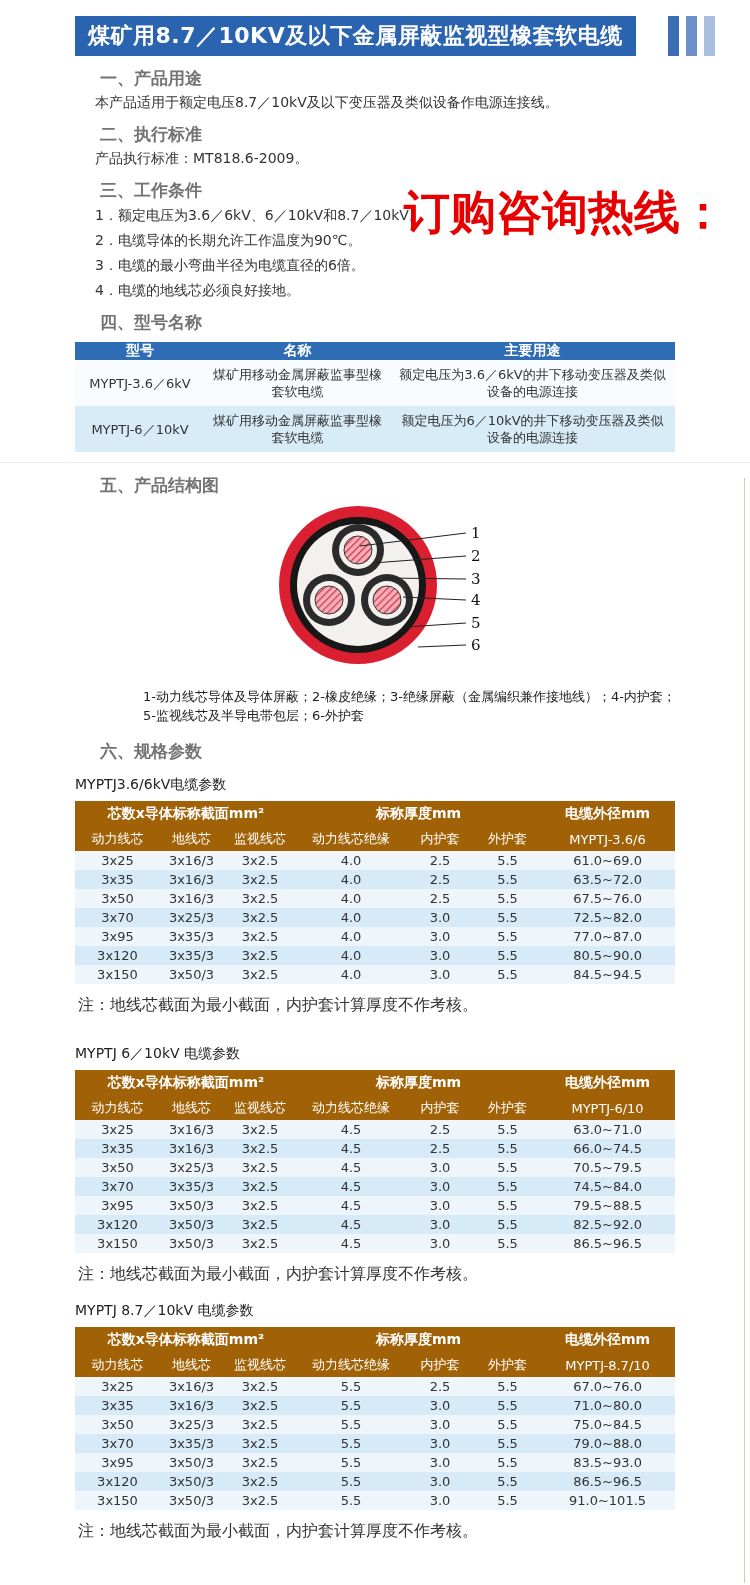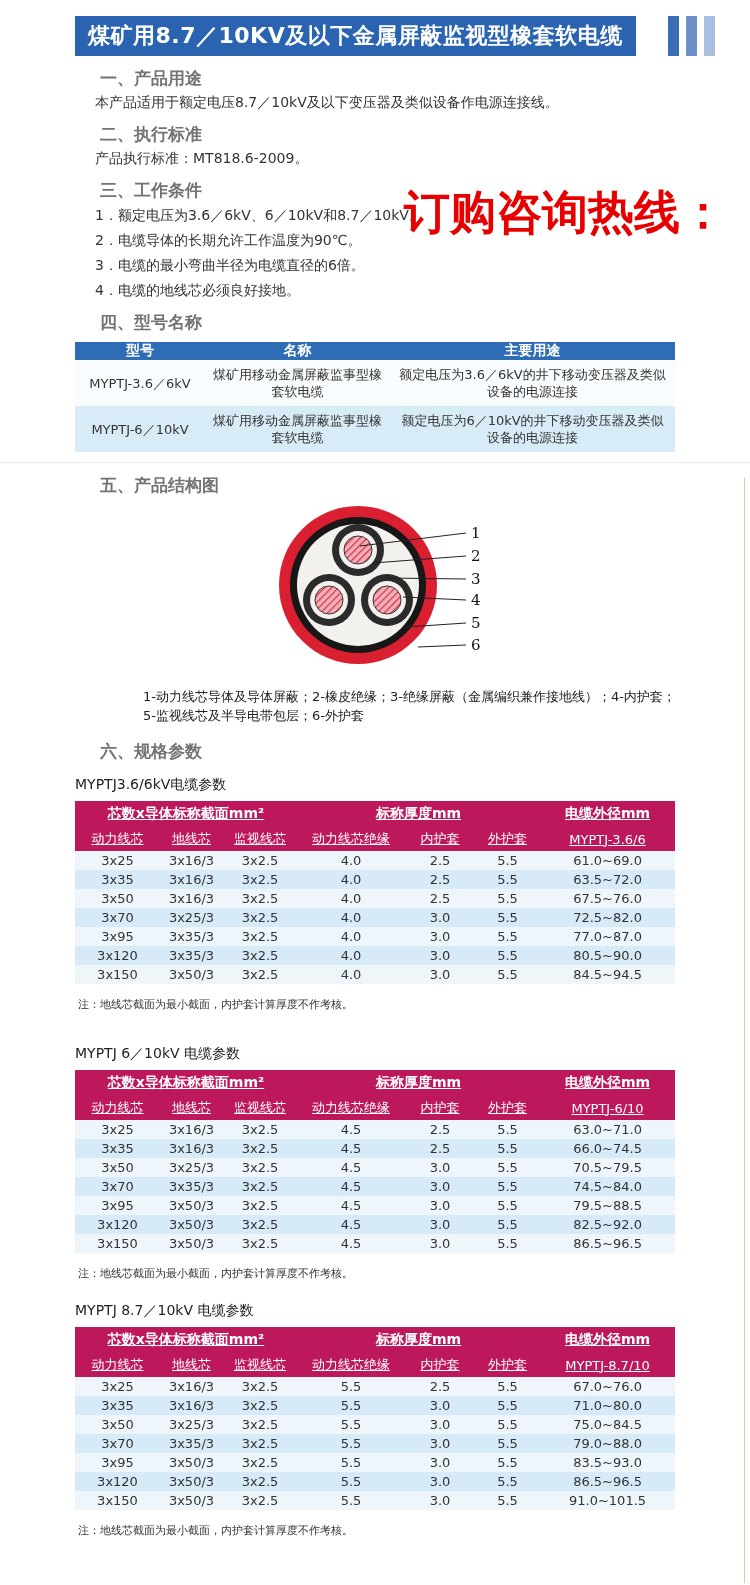--- a/index.html
+++ b/index.html
@@ -44,27 +44,27 @@
   .page-divider { border-top:1px solid #ececec; margin-top:10px; width:750px; }
 
   
   .diagram-wrap { margin:6px 0 0 276px; width:222px; }
   .diagram-caption { margin:10px 0 0 143px; font-size:13px; line-height:19px; color:#222; }
 
   
   .spec-caption { margin:0 0 0 75px; font-size:14px; color:#222; line-height:18px; }
   .cap1 { margin-top:14px; } .cap2 { margin-top:30px; } .cap3 { margin-top:18px; }
   .spec-table { width:600px; margin:8px 0 0 75px; text-align:center; }
-  .spec-table th { background:#be185d; color:#fff; padding:0;text-decoration:underline; }
+  .spec-table th { background:#a16207; color:#fff; padding:0; }
   .spec-table .gh th { font-size:14px; font-weight:bold; height:26px; }
   .spec-table .sh th { font-size:13px; font-weight:normal; height:24px; }
   .spec-table td { font-size:13px; color:#333; height:19px; padding:0; }
   .spec-table tr.odd  td { background:#eef6fb; }
   .spec-table tr.even td { background:#d6eaf7; }
-  .spec-note { margin:12px 0 0 78px; font-size:11px; color:#333; line-height:18px; }
+  .spec-note { margin:12px 0 0 78px; font-size:16px; color:#333; line-height:18px; }
 
   .edge-line { position:absolute; right:5px; top:478px; width:1px; height:1105px; background:#dcc7ab; }
 </style>
 </head>
 <body>
 
 <div class="header-row">
   <div class="title-bar">煤矿用8.7／10KV及以下金属屏蔽监视型橡套软电缆</div>
   <div class="deco-bars">
     <span class="bar1"></span>

